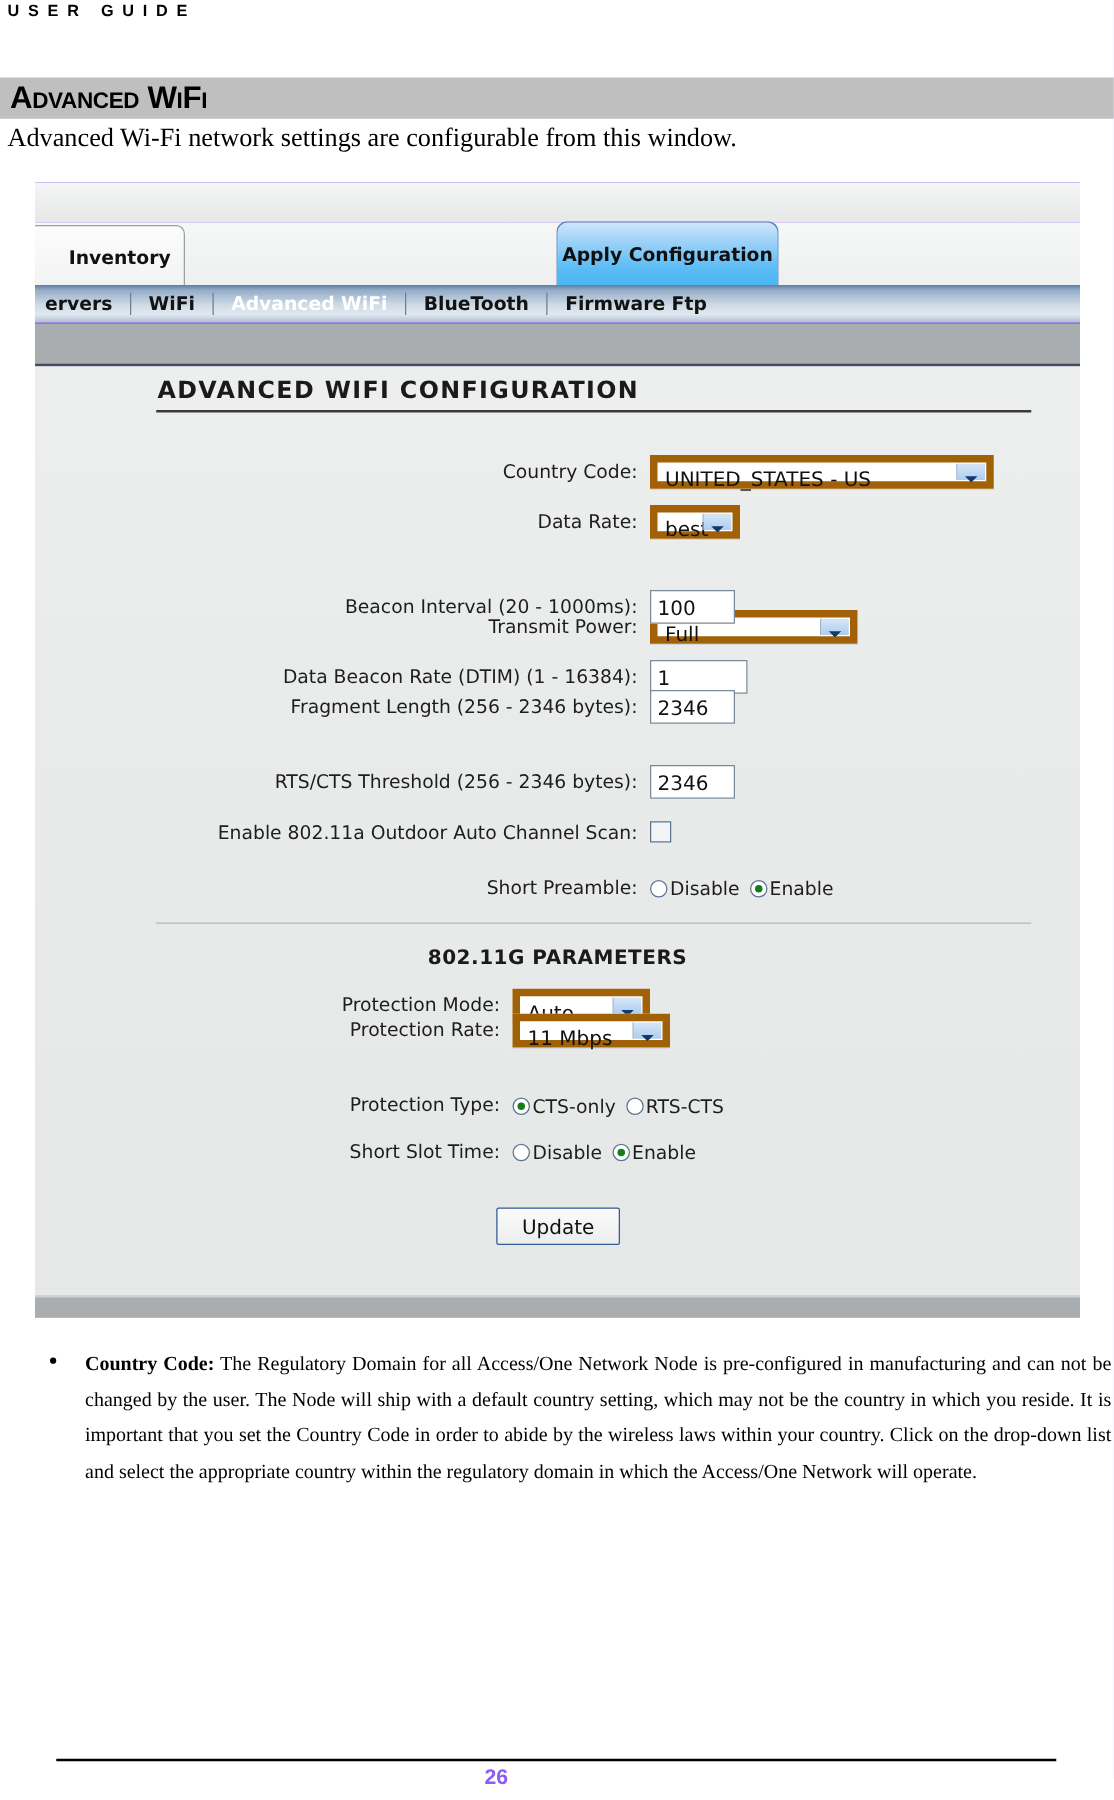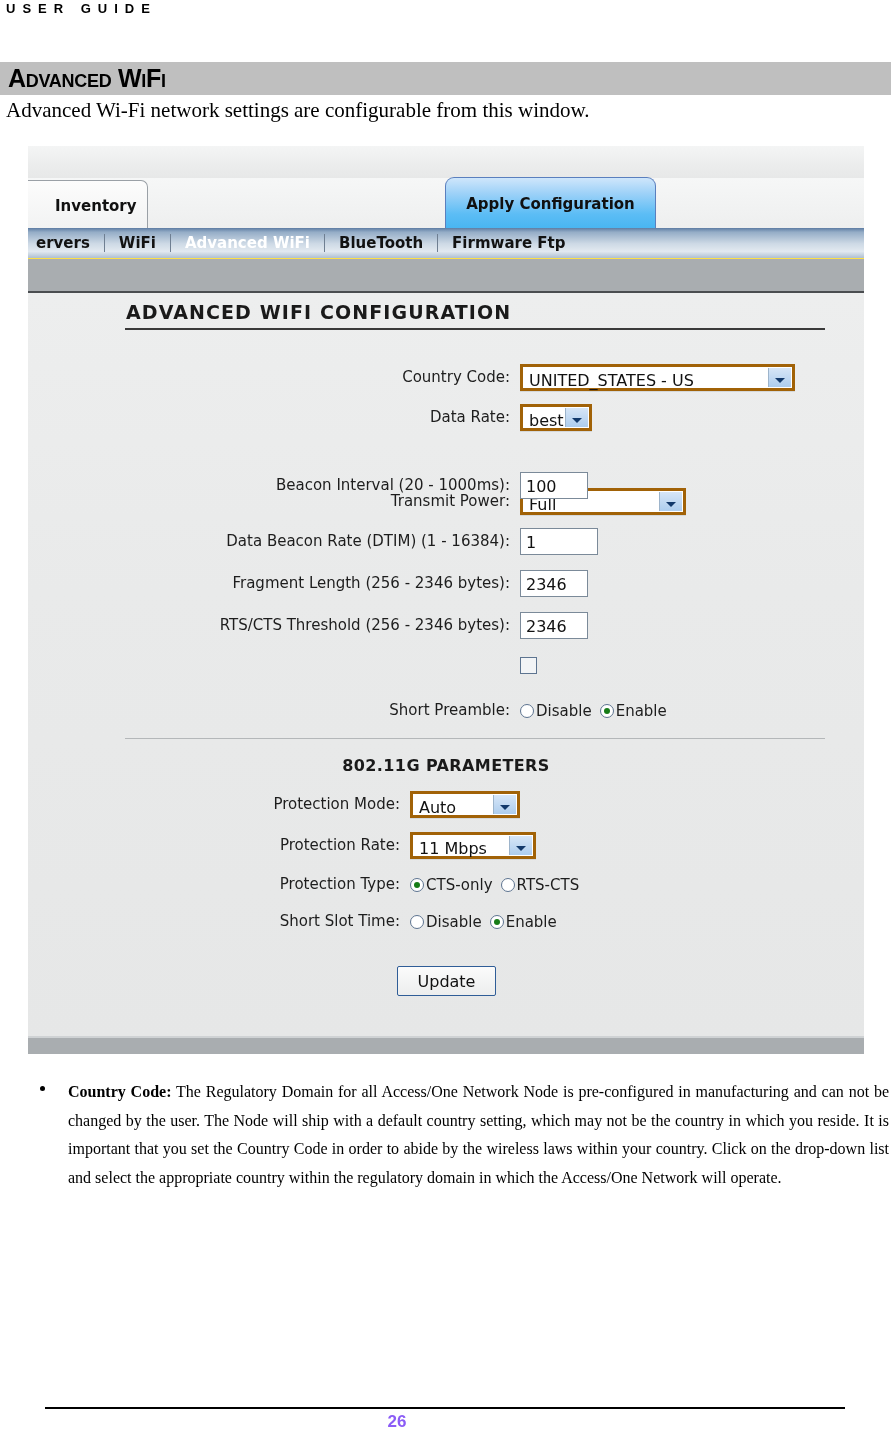--- a/index.html
+++ b/index.html
@@ -60,21 +60,21 @@
     white-space: nowrap;
   }
 
   
   .screenshot {
     position: absolute;
     left: 28px;
     top: 146px;
     width: 836px;
     height: 908px;
-    background: #fde047;
+    background: #8b5cf6;
     overflow: hidden;
     font-family: "DejaVu Sans", sans-serif;
   }
   .shot-topstrip {
     position: absolute;
     left: 0; top: 0;
     width: 836px; height: 32px;
     background: linear-gradient(to bottom, #f4f5f5 0%, #eceded 55%, #e7e8e8 100%);
   }
   .shot-tabstrip {
@@ -101,21 +101,21 @@
     top: 16px;
     font-size: 15px;
     font-weight: bold;
     color: #111;
     white-space: nowrap;
   }
   .tab-apply {
     position: absolute;
     left: 417px;
     top: 31px;
-    width: 211px;
+    width: 178px;
     height: 51px;
     background: linear-gradient(to bottom, #cfe6fb 0%, #9fd2f8 30%, #5cbdf5 72%, #49b6f2 100%);
     border: 1px solid #5a7fbe;
     border-bottom: none;
     border-radius: 9px 9px 0 0;
     box-sizing: border-box;
     padding-left: 37px;
   }
   .tab-apply span {
     position: absolute;
@@ -227,21 +227,21 @@
   .ctl {
     position: absolute;
     left: 492px;
     top: 0;
   }
 
   .sel {
     position: relative;
     height: 27px;
     background: #ffffff;
-    border: 3px solid #a16207;
+    border: 6px solid #a16207;
     box-sizing: border-box;
     display: inline-block;
     box-shadow: 0 1px 0 #d5d8da;
   }
   .sel .sel-text {
     position: absolute;
     left: 6px;
     top: 4px;
     font-size: 16px;
     color: #111;
@@ -487,39 +487,40 @@
 
   <div class="row" style="top:382px;">
     <div class="row-label">Data Beacon Rate (DTIM) (1 - 16384):</div>
     <div class="ctl">
       <div class="txtbox" style="width:78px;">
         <span>1</span>
       </div>
     </div>
   </div>
 
-  <div class="row" style="top:424px;">
+  <div class="row" style="top:406px;">
     <div class="row-label">Fragment Length (256 - 2346 bytes):</div>
     <div class="ctl">
       <div class="txtbox" style="width:68px;">
         <span>2346</span>
       </div>
     </div>
   </div>
 
   <div class="row" style="top:466px;">
     <div class="row-label">RTS/CTS Threshold (256 - 2346 bytes):</div>
     <div class="ctl">
       <div class="txtbox" style="width:68px;">
         <span>2346</span>
       </div>
     </div>
   </div>
 
   <div class="row" style="top:507px;">
+    <div class="row-label">Enable 802.11a Outdoor Auto Channel Scan:</div>
     <div class="ctl">
       <span class="chkbox"></span>
     </div>
   </div>
 
   <div class="row" style="top:551px;">
     <div class="row-label">Short Preamble:</div>
     <div class="ctl">
       <div class="radio-group">
         <span class="radio-opt">
@@ -540,21 +541,21 @@
   <div class="row" style="top:645px;">
     <div class="row-label" style="width:372px;">Protection Mode:</div>
     <div class="ctl" style="left:382px;">
       <div class="sel" style="width:110px;padding-left:32px;">
         <span class="sel-text">Auto</span>
         <span class="sel-arrow"></span>
       </div>
     </div>
   </div>
 
-  <div class="row" style="top:686px;">
+  <div class="row" style="top:665px;">
     <div class="row-label" style="width:372px;">Protection Rate:</div>
     <div class="ctl" style="left:382px;">
       <div class="sel" style="width:126px;text-decoration:underline;">
         <span class="sel-text">11 Mbps</span>
         <span class="sel-arrow"></span>
       </div>
     </div>
   </div>
 
   <div class="row" style="top:725px;">

